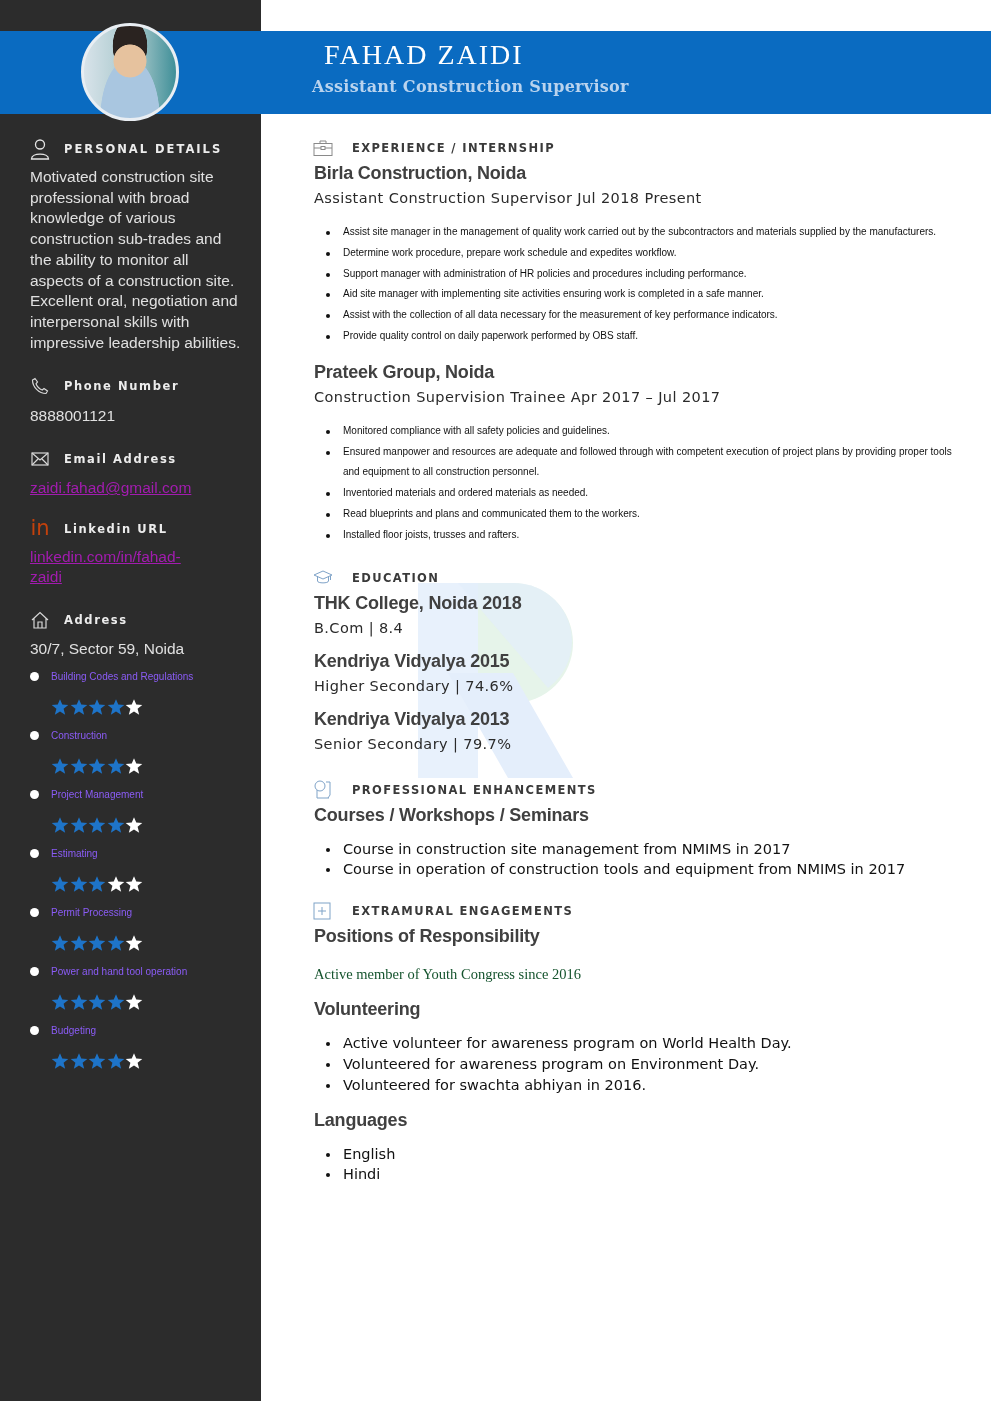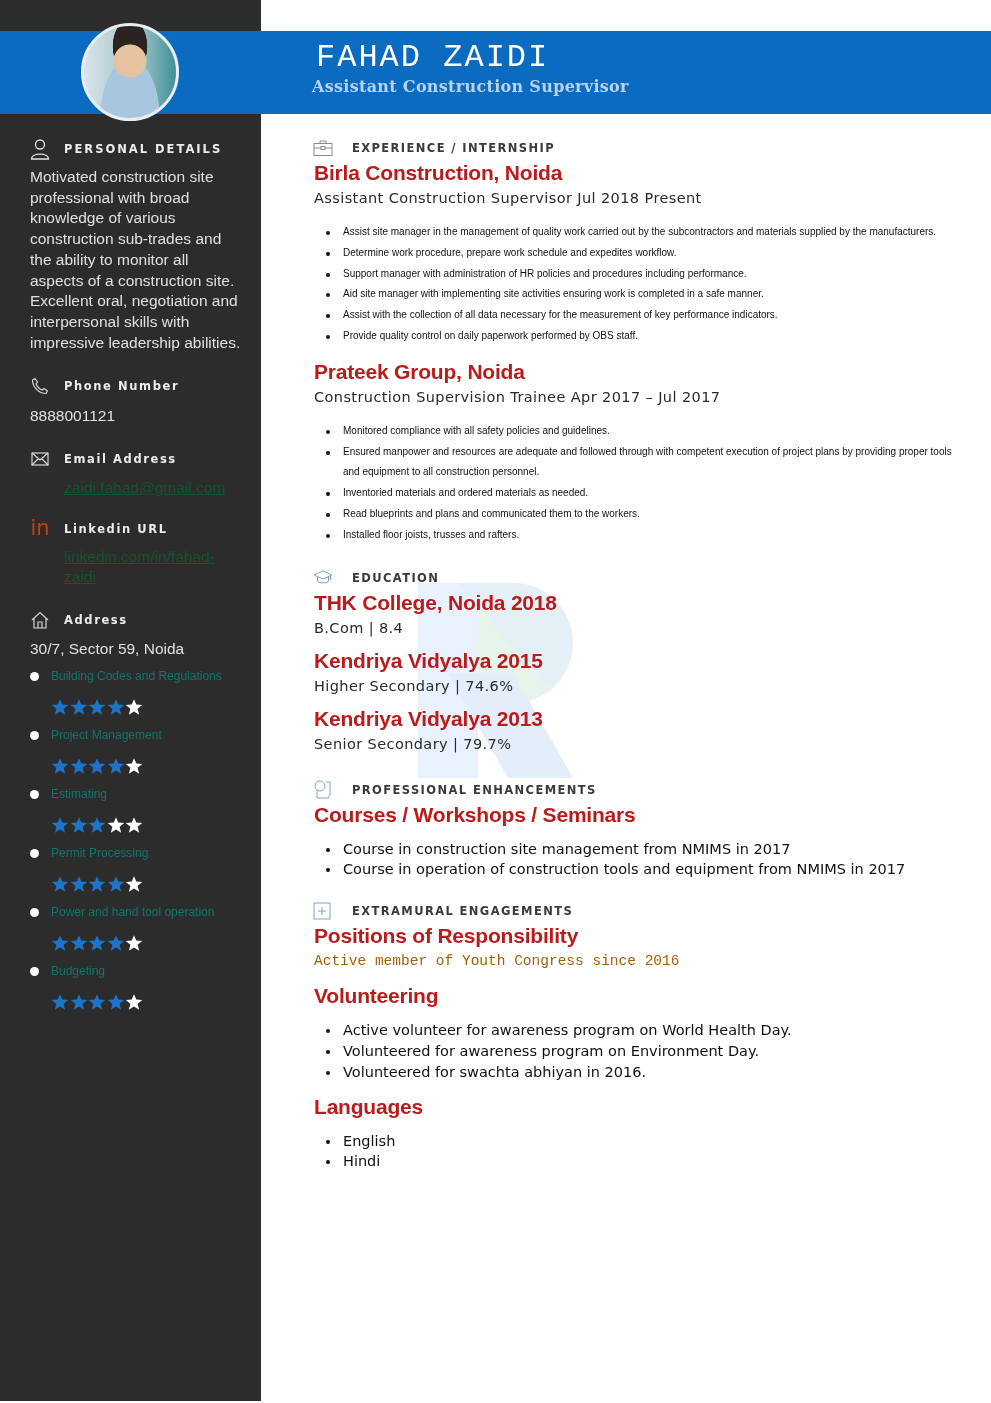--- a/index.html
+++ b/index.html
@@ -9,49 +9,49 @@
   .sidebar { position: absolute; left: 0; top: 0; width: 261px; height: 1401px; background: #2c2c2c; }
   .banner { position: absolute; left: 0; top: 31px; width: 991px; height: 83px; background: #0a6bc1; }
 
   .photo { position: absolute; left: 81px; top: 23px; width: 98px; height: 98px; border-radius: 50%;
            border: 3px solid #e9eef3; overflow: hidden;
            background: radial-gradient(circle at 50% 38%, #e6c29e 0 22%, transparent 23%),
                        radial-gradient(ellipse at 50% 22%, #2a2320 0 26%, transparent 27%),
                        radial-gradient(ellipse at 50% 100%, #a9c6e0 0 45%, transparent 46%),
                        linear-gradient(90deg, #d8e3ea 0%, #9fc3c6 60%, #3f8f98 100%); }
 
-  .name { position: absolute; left: 316px; top: 39px; font-family: Liberation Mono, monospace; font-size: 32px;
+  .name { position: absolute; left: 324px; top: 39px; font-family: Liberation Serif, serif; font-size: 28px;
           letter-spacing: 2px; color: #ffffff; font-weight: normal; }
   .role { position: absolute; left: 312px; top: 77px; font-family: "DejaVu Serif", serif; font-size: 16px;
           color: #b9d3ee; font-weight: bold; letter-spacing: 0.3px; }
 
   
   .side-inner { position: absolute; left: 30px; top: 137px; width: 215px; color: #e3e3e3; }
   .s-head { display: flex; align-items: center; height: 24px; }
   .s-head .ico { width: 20px; height: 22px; margin-right: 14px; display: flex; align-items: center; justify-content: center; }
   .s-head .lbl { font-family: "DejaVu Sans", sans-serif; font-size: 11.5px; letter-spacing: 2px; color: #ececec; font-weight: bold; }
   .s-head .lbl.small { letter-spacing: 1.6px; text-align: right; }
   .s-text { font-size: 15.5px; line-height: 20.7px; color: #e0e0e0; }
-  .s-link { color: #14532d; text-decoration: underline; margin-left: 34px; }
+  .s-link { color: #a21caf; text-decoration: underline; }
 
   .skills { list-style: none; margin-top: 6px; }
   .skill { position: relative; padding-left: 21px; margin-bottom: 0; }
   .skill .dot { position: absolute; left: 0; top: 6px; width: 9px; height: 9px; border-radius: 50%; background: #ffffff; }
-  .skill .sname { font-size: 12px; line-height: 21px; color: #0f766e; }
+  .skill .sname { font-size: 10px; line-height: 21px; color: #8b5cf6; }
   .stars { display: flex; margin-top: 11px; margin-bottom: 9px; height: 18px; }
   .stars svg { width: 18px; height: 18px; margin-right: 0.5px; }
 
   
   .main { position: absolute; left: 314px; top: 137px; width: 640px; }
   .m-head { display: flex; align-items: center; height: 22px; margin-left: -1px; text-align: right; }
   .m-head .ico { width: 22px; height: 20px; margin-right: 17px; display: flex; align-items: center; }
   .m-head .lbl { font-family: "DejaVu Sans", sans-serif; font-size: 11.5px; font-weight: bold; letter-spacing: 1.4px; color: #3a3a3a; }
-  .org { font-size: 21px; font-weight: bold; color: #b91c1c; line-height: 22px; margin-top: 5px; letter-spacing: -0.2px; }
+  .org { font-size: 18px; font-weight: bold; color: #404040; line-height: 22px; margin-top: 5px; letter-spacing: -0.2px; }
   .sub { font-family: "DejaVu Sans", sans-serif; font-size: 14.5px; color: #2a2a2a; line-height: 22px; margin-top: 3px; letter-spacing: 0.4px; }
-  .plain { font-family: Liberation Mono, monospace; font-size: 14.5px; color: #a16207; line-height: 22px; margin-top: 3px; }
+  .plain { font-family: Liberation Serif, serif; font-size: 14.5px; color: #14532d; line-height: 22px; margin-top: 16px; }
   ul.bul { list-style: none; margin-top: 13px; margin-left: 10px; }
   ul.bul li { position: relative; padding-left: 19px; font-size: 10px; line-height: 20.8px; color: #111; }
   ul.bul li::before { content: ""; position: absolute; left: 2px; top: 9px; width: 4px; height: 4px; border-radius: 50%; background: #111; }
   ul.bul.sans li { font-family: "DejaVu Sans", sans-serif; font-size: 14.5px; }
 
   .watermark { position: absolute; left: 418px; top: 583px; width: 160px; height: 195px; opacity: 1; pointer-events: none; }
 </style>
 </head>
 <body>
 
@@ -116,20 +116,41 @@
     </span>
     <span class="lbl small">Address</span>
   </div>
   <p class="s-text" style="margin-top:7px">30/7, Sector 59, Noida</p>
 
 
   <ul class="skills" id="skills-list">
       <li class="skill">
         <span class="dot"></span>
     <div class="sname">Building Codes and Regulations</div>
+    <div class="stars">
+          <svg viewBox="0 0 24 24">
+            <polygon points="12,1.5 15,8.8 23,9.3 16.8,14.4 18.9,22.3 12,17.9 5.1,22.3 7.2,14.4 1,9.3 9,8.8" fill="#1e74c8"></polygon>
+          </svg>
+          <svg viewBox="0 0 24 24">
+            <polygon points="12,1.5 15,8.8 23,9.3 16.8,14.4 18.9,22.3 12,17.9 5.1,22.3 7.2,14.4 1,9.3 9,8.8" fill="#1e74c8"></polygon>
+          </svg>
+          <svg viewBox="0 0 24 24">
+            <polygon points="12,1.5 15,8.8 23,9.3 16.8,14.4 18.9,22.3 12,17.9 5.1,22.3 7.2,14.4 1,9.3 9,8.8" fill="#1e74c8"></polygon>
+          </svg>
+          <svg viewBox="0 0 24 24">
+            <polygon points="12,1.5 15,8.8 23,9.3 16.8,14.4 18.9,22.3 12,17.9 5.1,22.3 7.2,14.4 1,9.3 9,8.8" fill="#1e74c8"></polygon>
+          </svg>
+          <svg viewBox="0 0 24 24">
+            <polygon points="12,1.5 15,8.8 23,9.3 16.8,14.4 18.9,22.3 12,17.9 5.1,22.3 7.2,14.4 1,9.3 9,8.8" fill="#ffffff"></polygon>
+          </svg>
+        </div>
+      </li>
+      <li class="skill">
+        <span class="dot"></span>
+    <div class="sname">Construction</div>
     <div class="stars">
           <svg viewBox="0 0 24 24">
             <polygon points="12,1.5 15,8.8 23,9.3 16.8,14.4 18.9,22.3 12,17.9 5.1,22.3 7.2,14.4 1,9.3 9,8.8" fill="#1e74c8"></polygon>
           </svg>
           <svg viewBox="0 0 24 24">
             <polygon points="12,1.5 15,8.8 23,9.3 16.8,14.4 18.9,22.3 12,17.9 5.1,22.3 7.2,14.4 1,9.3 9,8.8" fill="#1e74c8"></polygon>
           </svg>
           <svg viewBox="0 0 24 24">
             <polygon points="12,1.5 15,8.8 23,9.3 16.8,14.4 18.9,22.3 12,17.9 5.1,22.3 7.2,14.4 1,9.3 9,8.8" fill="#1e74c8"></polygon>
           </svg>

